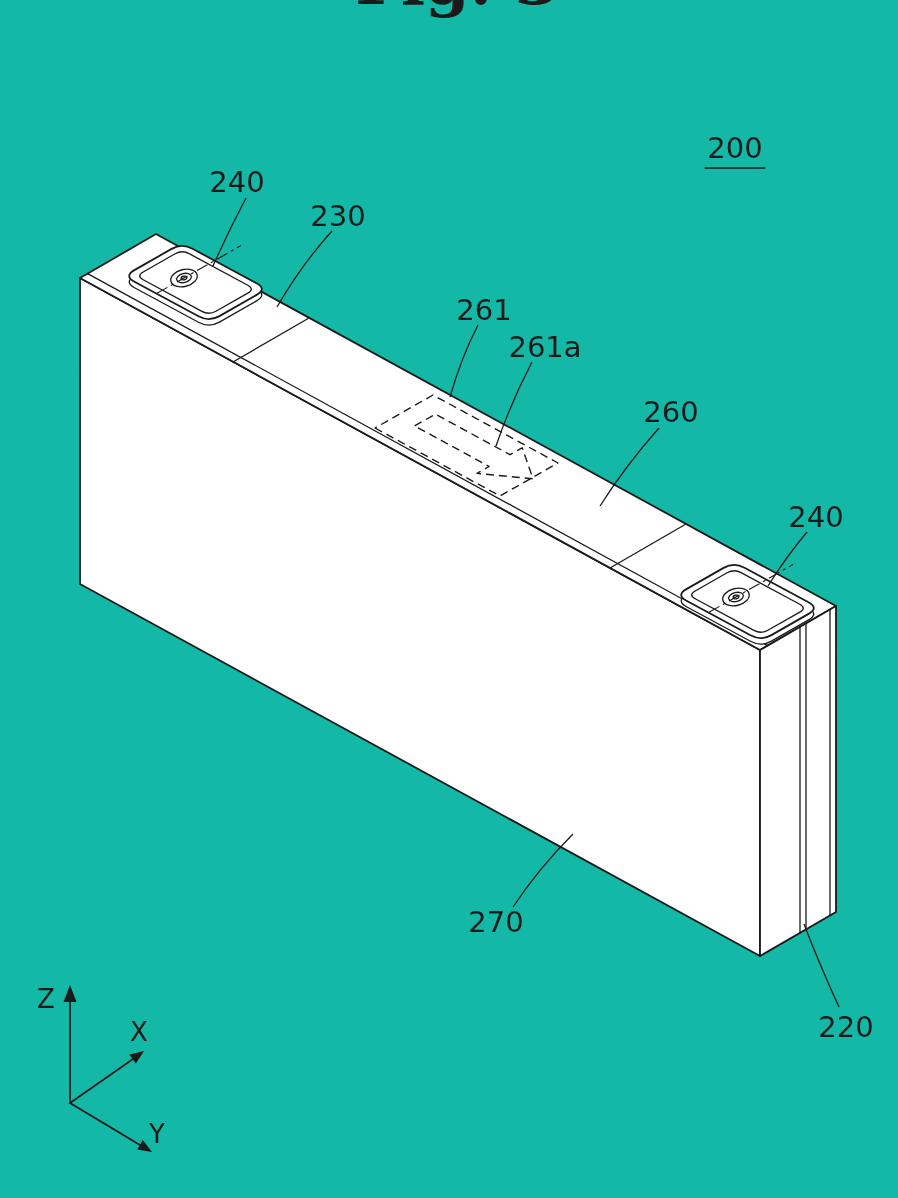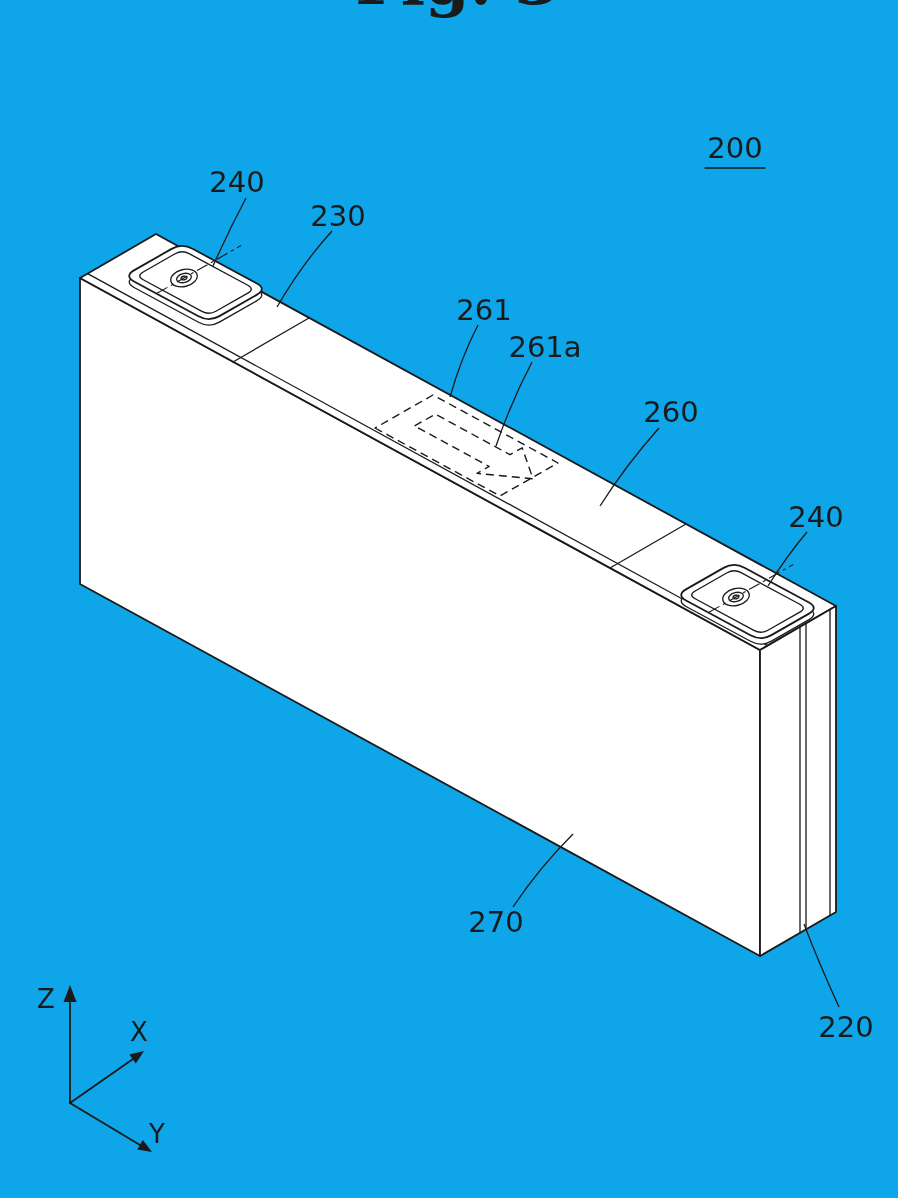--- a/index.html
+++ b/index.html
@@ -1,16 +1,16 @@
 <!DOCTYPE html>
 <html><head>
 <meta charset="utf-8">
 <style>
   html,body{margin:0;padding:0;background:#ffffff;}
-  .canvas{position:relative;width:898px;height:1198px;background:#0ea5e9;overflow:hidden;}
+  .canvas{position:relative;width:898px;height:1198px;background:#14b8a6;overflow:hidden;}
   svg{position:absolute;inset:0;}
   .ln{stroke:#1a1a1a;stroke-width:1.8;fill:none;stroke-linejoin:round;stroke-linecap:round;}
   .fw{fill:#ffffff;}
   .thin{stroke-width:1.3;}
   .dash{stroke:#1a1a1a;stroke-width:1.4;fill:none;stroke-dasharray:8 5;stroke-linejoin:round;}
   .dashdot{stroke:#1a1a1a;stroke-width:1.1;fill:none;stroke-dasharray:12 4 3 4;}
   .leader{stroke:#1a1a1a;stroke-width:1.3;fill:none;}
   .lbl{font:29px "DejaVu Sans", sans-serif;fill:#1a1a1a;}
   .axlbl{font:26px "DejaVu Sans", sans-serif;fill:#1a1a1a;}
   .ttl{font:bold 64px "DejaVu Serif", serif;fill:#1a1a1a;}

